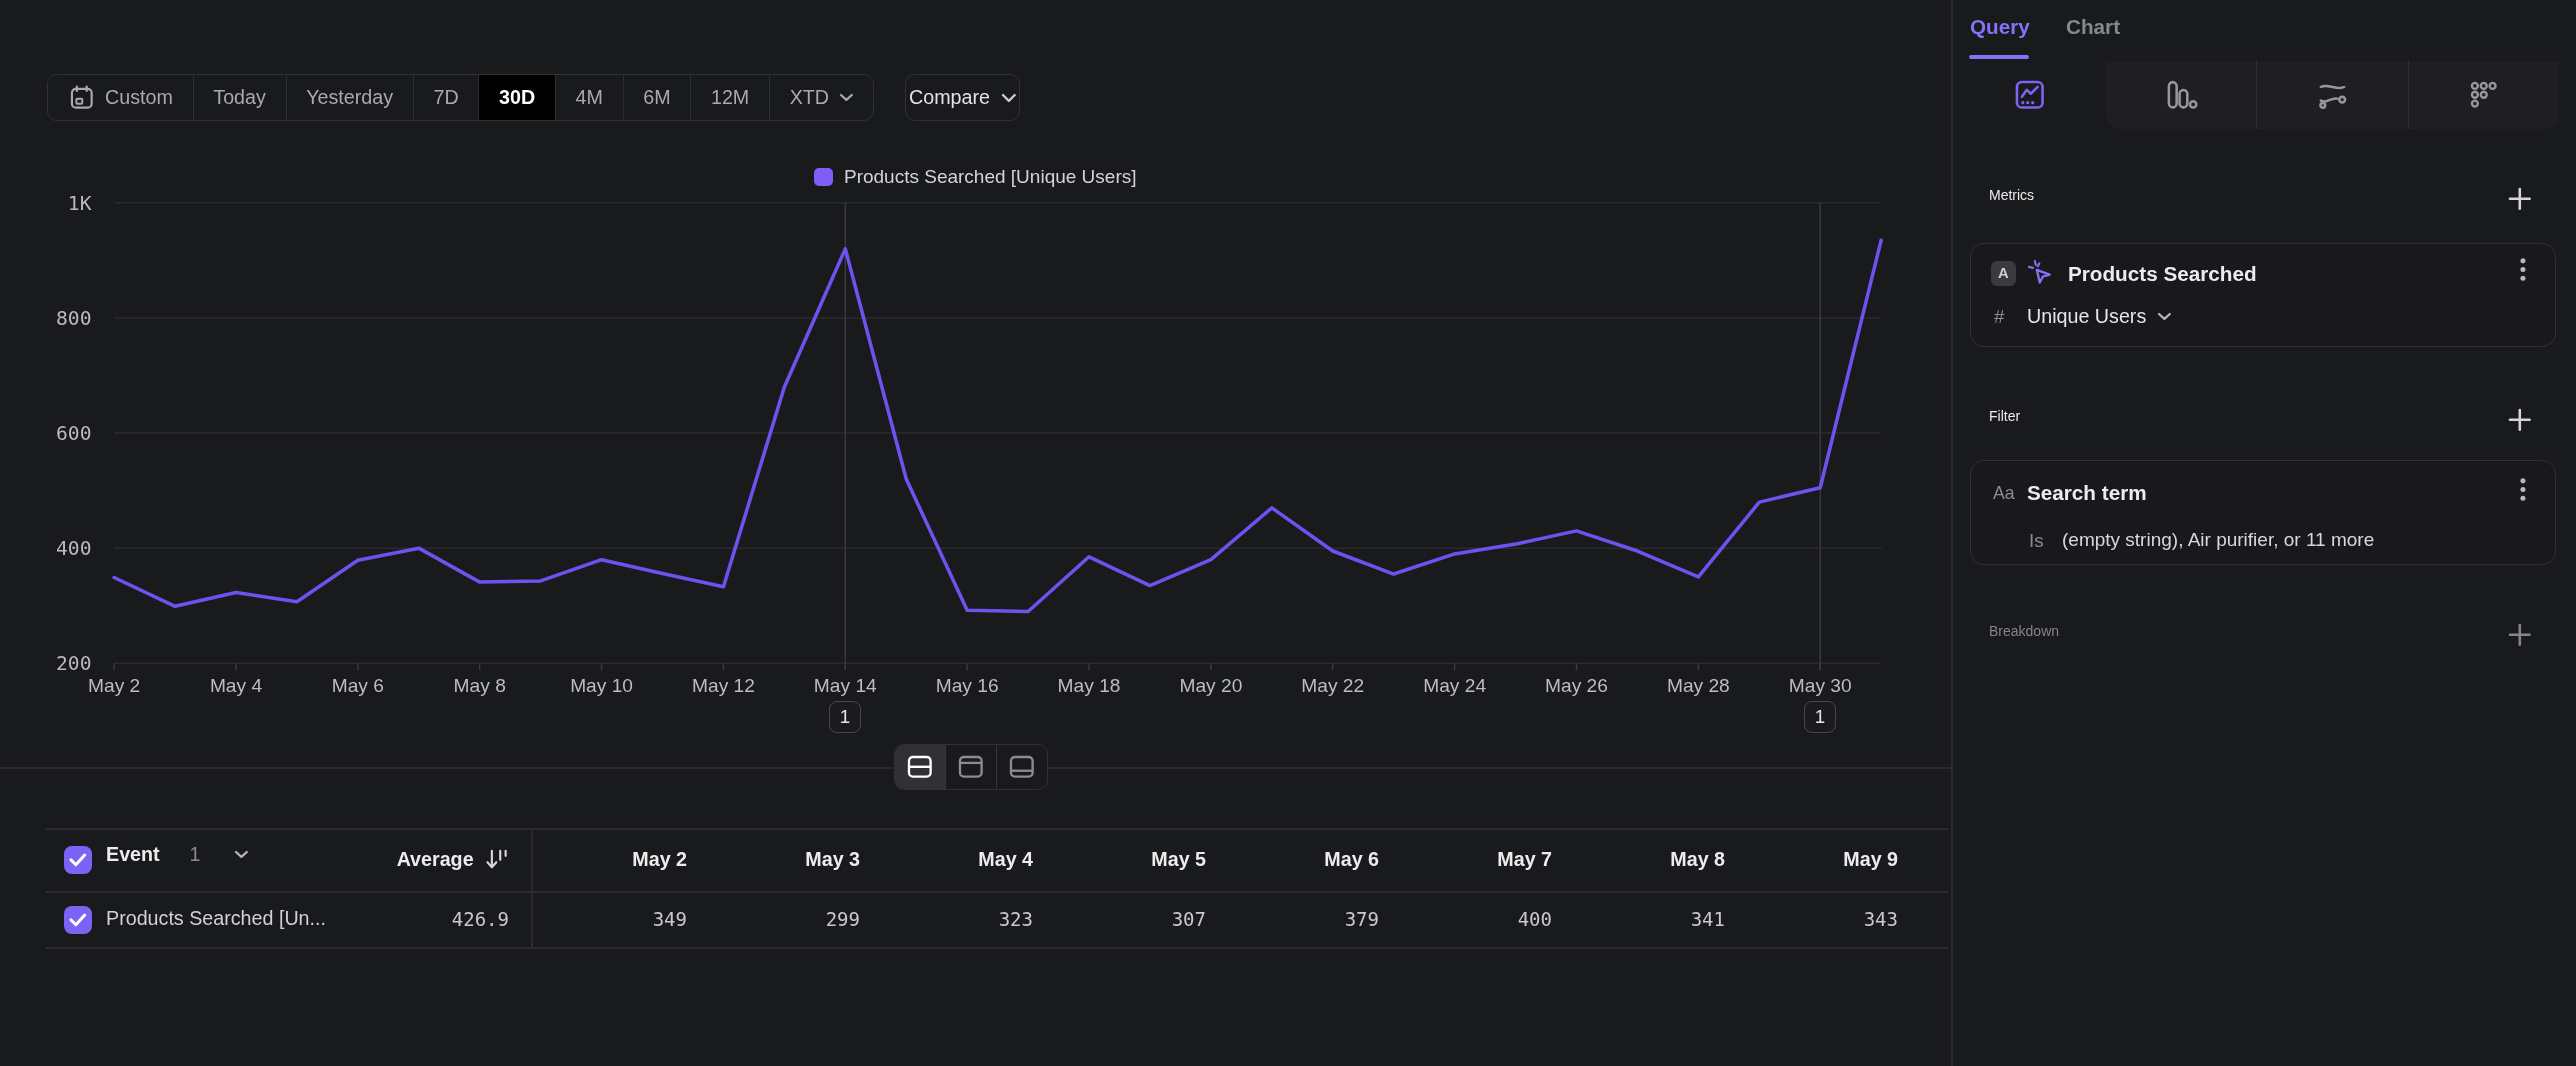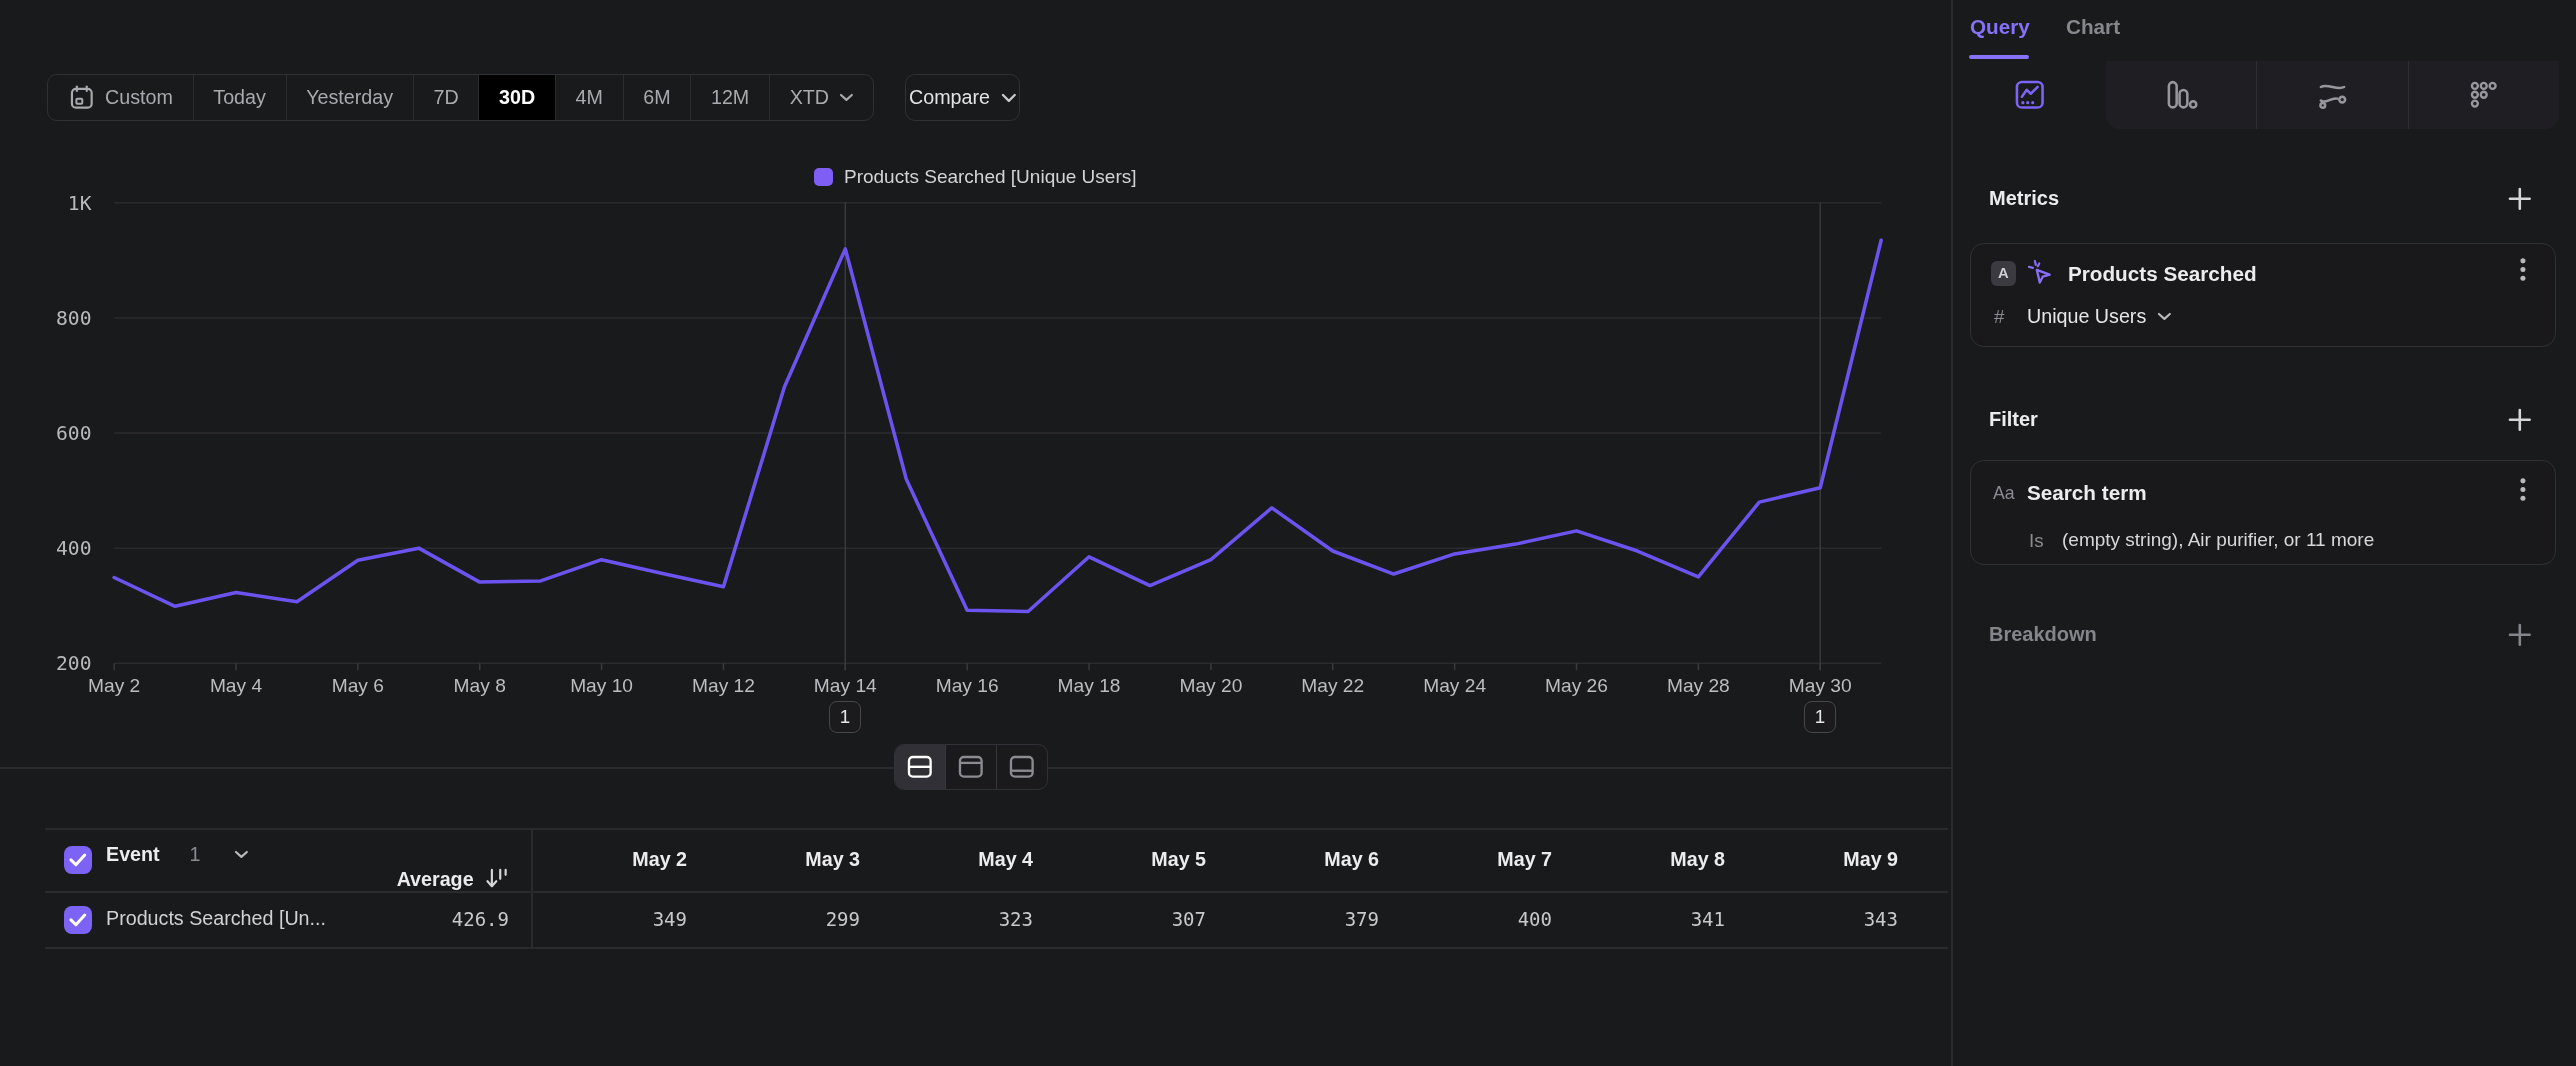--- a/index.html
+++ b/index.html
@@ -34,21 +34,21 @@
 .thead.tr{justify-content:flex-end}
 .cbx{position:absolute;width:27.6px;height:27.6px;border-radius:7.9px;background:#7c63f6;display:flex;align-items:center;justify-content:center}
 
 #vdiv{position:absolute;left:1951px;top:0;width:2px;height:1067px;background:#2c2c30}
 .ptab{position:absolute;font-size:20.7px;font-weight:600}
 #tab-underline{position:absolute;left:1969px;top:55px;width:60px;height:4.4px;border-radius:3px}
 #icon-row-block{position:absolute;left:2106px;top:61px;width:453px;height:68px;background:#1f1f23;border-radius:0 0 13.8px 13.8px;display:flex}
 .irc{flex:1;display:flex;align-items:center;justify-content:center;border-right:1.5px solid #2e2e33}
 .irc:last-child{border-right:none}
 #icon-row-sel{position:absolute;left:1953px;top:61px;width:153px;height:68px;display:flex;align-items:center;justify-content:center}
-.sect-h{position:absolute;font-size:20px;font-weight:700;color:#ececee}
+.sect-h{position:absolute;font-size:14px;font-weight:400;color:#ececee}
 .plus{position:absolute;width:25.6px;height:25.6px}
 .card{position:absolute;left:1970px;width:586px;background:#19191c;border:1.5px solid #313136;border-radius:13.8px}
 .badge-a{position:absolute;width:24.6px;height:24.6px;border-radius:5.9px;background:#3a3a40;color:#cfcfd4;font-size:14.8px;font-weight:600;display:flex;align-items:center;justify-content:center}
 .kebab{position:absolute;width:7.9px;height:33px}
 .muted{color:#8b8b91}
 </style>
 </head>
 <body>
 
 <div id="root">
@@ -185,21 +185,21 @@
           <polyline points="2,7 7,12 16,2" fill="none" stroke="#fff" stroke-width="3" stroke-linecap="round" stroke-linejoin="round"></polyline>
         </svg>
       </div>
       <div class="tcell thead" style="left: 106px; top: 828px; height: 53px; gap: 20px;">
         <span>Event</span>
         <span style="color: rgb(139, 139, 145); font-weight: 400; margin-left: 9.8px;">1</span>
         <svg style="margin-left:13.8px" width="14.8" height="8.9" viewBox="0 0 15 9">
           <polyline points="2,2 7.5,7 13,2" fill="none" stroke="#b9b9bd" stroke-width="2.2" stroke-linecap="round" stroke-linejoin="round"></polyline>
         </svg>
       </div>
-      <div class="tcell thead tr" style="left: 295px; top: 828px; width: 214px; height: 63px; align-items: flex-end;">
+      <div class="tcell thead tr" style="left: 295px; top: 828px; width: 214px; height: 63px;">
         <span>Average</span>
         <svg style="margin-left:11.8px" width="23.6" height="23.6" viewBox="0 0 24 24">
           <line x1="7" y1="3" x2="7" y2="19" stroke="#d6d6da" stroke-width="2.2" stroke-linecap="round"></line>
           <polyline points="2.5,14.5 7,19.5 11.5,14.5" fill="none" stroke="#d6d6da" stroke-width="2.2" stroke-linecap="round" stroke-linejoin="round"></polyline>
           <line x1="15.5" y1="3" x2="15.5" y2="12" stroke="#d6d6da" stroke-width="2.2" stroke-linecap="round"></line>
           <line x1="21" y1="3" x2="21" y2="8" stroke="#d6d6da" stroke-width="2.2" stroke-linecap="round"></line>
         </svg>
       </div>
       <div class="tcell thead tr" style="left: 530px; top: 828px; width: 157px; height: 63px;">May 2</div>
       <div class="tcell thead tr" style="left: 703px; top: 828px; width: 157px; height: 63px;">May 3</div>

